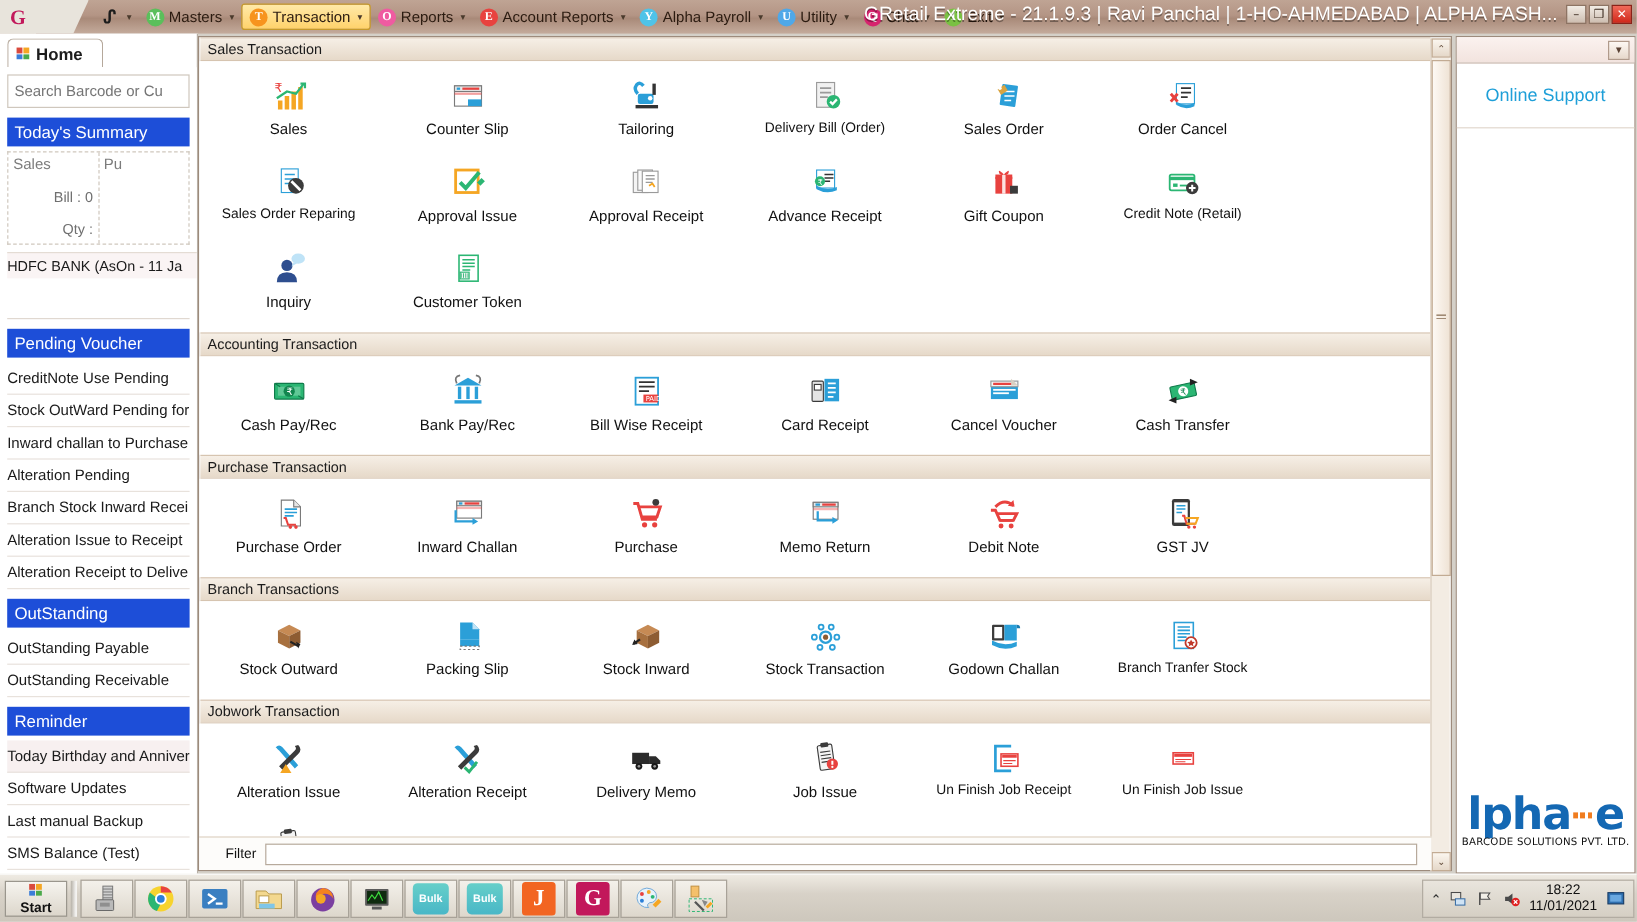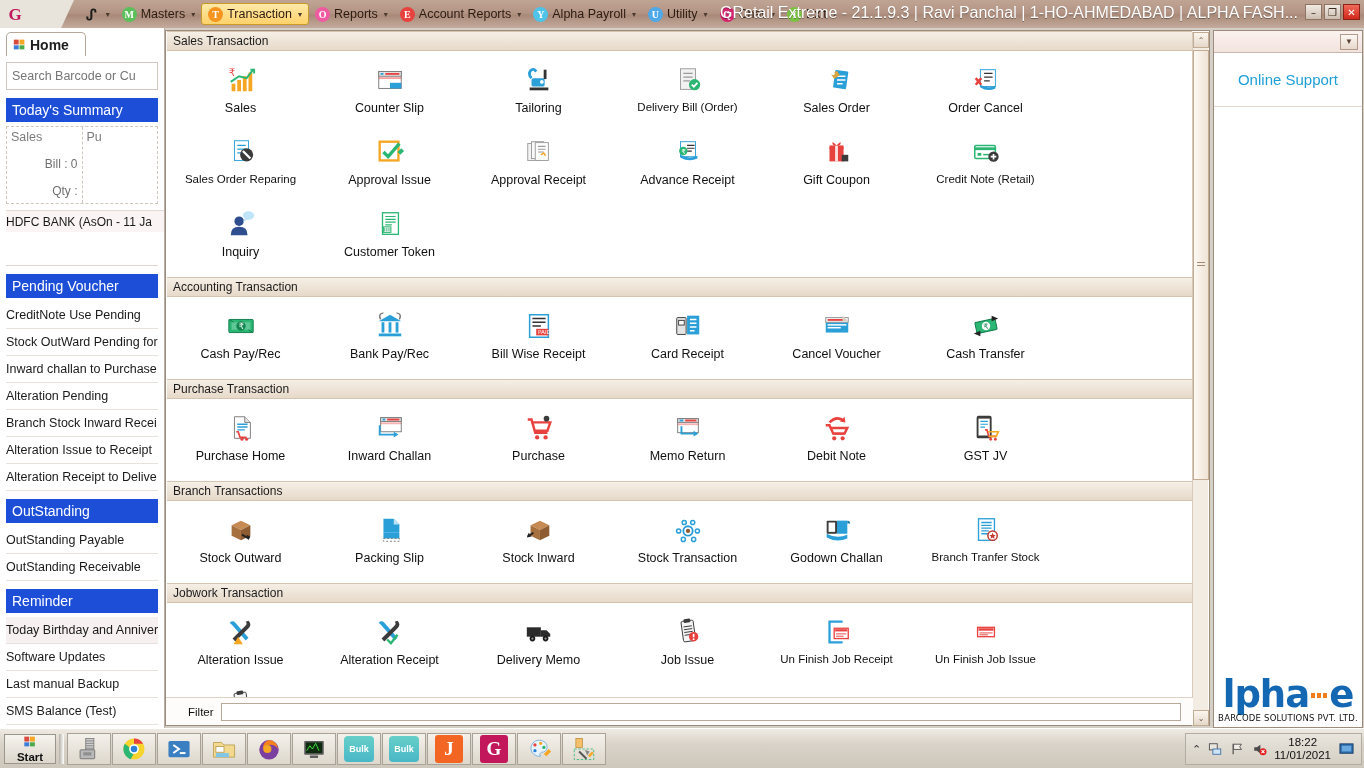--- a/index.html
+++ b/index.html
@@ -187,21 +187,21 @@
     background:linear-gradient(to bottom,#fdf8f3,#e7d8cb);
     display:flex;align-items:center;justify-content:center;font-size:8px;color:#5b4335;
   }
   .support{
     height:54px;display:flex;align-items:center;justify-content:center;
     border-bottom:1px solid #e2d8ce;
     color:#1e9fd8;font-size:15px;
   }
   .logo-wrap{
     position:absolute;left:0;bottom:4px;width:148px;height:62px;
-    display:flex;flex-direction:column;align-items:center;justify-content:flex-end;
+    display:flex;flex-direction:column;align-items:center;justify-content:flex-start;
   }
   .logo-main{
     font-family:"DejaVu Sans",sans-serif;font-weight:bold;font-size:37px;color:#1468b3;
     line-height:36px;letter-spacing:-1px;display:flex;align-items:center;
   }
   .logo-dash{display:inline-block;width:16px;height:5px;
     background:repeating-linear-gradient(to right,#f07d20 0 4px,#fff 4px 6px);margin:0 2px;}
   .logo-sub{font-family:"DejaVu Sans",sans-serif;font-size:8.5px;color:#111;letter-spacing:.2px;}
 
   
@@ -673,21 +673,21 @@
                 <path d="M9 4 h11 l6 6 v17 H9z" fill="#fff" stroke="#7a7a7a"></path>
                 <path d="M20 4 v6 h6" fill="#e6e6e6" stroke="#7a7a7a"></path>
                 <g stroke="#2b9fd8" stroke-width="1.5">
                   <path d="M12 12h11M12 15h11M12 18h8"></path>
                 </g>
                 <path d="M11 20 h2 l2 6 h7" stroke="#e8423f" stroke-width="1.8" fill="none"></path>
                 <circle cx="17" cy="28" r="1.6" fill="#e8423f"></circle>
                 <circle cx="22" cy="28" r="1.6" fill="#e8423f"></circle>
               </svg>
             </span>
-            <span class="cap">Purchase Home</span>
+            <span class="cap">Purchase Order</span>
           </div>
           <div class="tile">
             <span class="ico">
               <svg width="30" height="30" viewBox="0 0 32 32">
                 <rect x="6" y="5" width="22" height="15" fill="#fff" stroke="#7a7a7a"></rect>
                 <rect x="6" y="5" width="22" height="4" fill="#e8e8e8" stroke="#7a7a7a"></rect>
                 <rect x="8" y="6" width="3" height="2" fill="#2b9fd8"></rect>
                 <rect x="13" y="6" width="13" height="2" fill="#e8423f"></rect>
                 <rect x="6" y="10" width="22" height="2" fill="#e8423f" opacity=".4"></rect>
                 <path d="M5 13 v10 h18" stroke="#2b9fd8" stroke-width="2" fill="none"></path>

